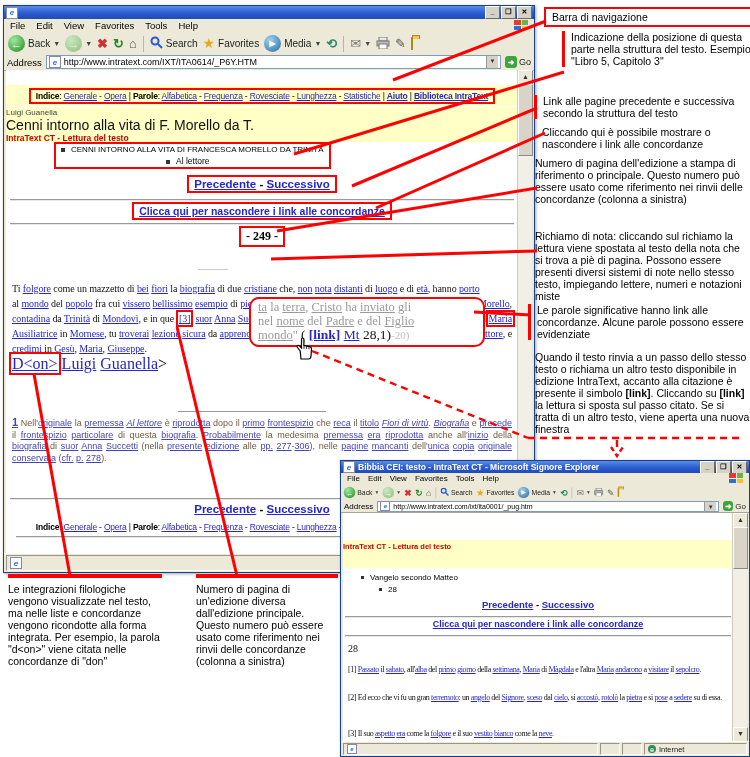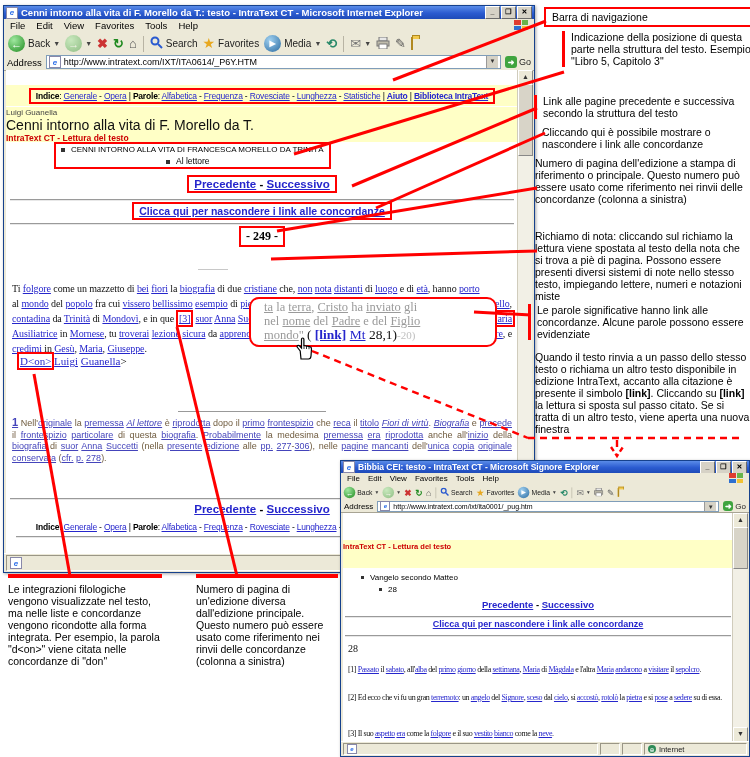--- a/index.html
+++ b/index.html
@@ -74,21 +74,21 @@
   .b{font-weight:bold}
   .i{font-style:italic}
   .headerband{position:absolute;left:0;right:0;background:#FFFFC6;}
   .serif{font-family:"Liberation Serif",serif}
   .hr{position:absolute;height:0;border-top:1px solid #9a9a9a;border-bottom:1px solid #e8e8e8}
   .pline{position:absolute;left:6px;width:500px;white-space:nowrap;font-family:"Liberation Serif",serif;font-size:10px;letter-spacing:-0.1px;color:#111;overflow:visible}
   .flexline{display:flex}
   .spacer{flex:1}
   .note-outline{outline:2px solid #FF0000;outline-offset:1px}
   .bullet{display:inline-block;width:4px;height:4px;background:#333;margin-right:6px;vertical-align:middle}
-  .popup{position:absolute;background:#fff;border:2px solid #FF0000;border-radius:10px;padding:2px 13px;
+  .popup{position:absolute;background:#fff;border:2px solid #FF0000;border-radius:10px;padding:2px 7px;
          font-family:"Liberation Serif",serif;font-size:12.5px;line-height:13.5px;color:#9a9a9a;white-space:nowrap;z-index:5}
   .popup .lk{color:#9a9a9a;text-decoration:underline}
   .cit{color:#111;font-size:13.5px}
   .cit .sym{color:#2626CC;font-weight:bold;text-decoration:underline;cursor:pointer}
   .cit .bk{color:#2626CC;text-decoration:underline;cursor:pointer}
   .faint{color:#c0c0c0;font-size:11px}
   .callout{position:absolute;font-size:10.5px;line-height:12px;color:#000;z-index:40}
   .cbox{border:2px solid #FF0000;padding:2px 6px;background:#fff}
   .cbar{border-left:3px solid #FF0000;padding-left:6px}
   .cbartop{border-top:4px solid #FF0000;padding-top:5px}
@@ -97,21 +97,20 @@
   svg.overlay{position:absolute;left:0;top:0;z-index:50;pointer-events:none}
   .hand{position:absolute;z-index:45}
   .graydash{position:absolute;height:1px;background:#c8c8c8}
 </style>
 </head>
 <body>
 
 <div class="win win1" style="left:3px;top:5px;width:530px;height:566px">
   <div class="tbar">
     <span class="ticon">e</span>
-    <span>Cenni intorno alla vita di F. Morello da T.: testo - IntraText CT - Microsoft Internet Explorer</span>
     <span class="wbtns">
       <span class="wbtn">_</span>
       <span class="wbtn">❐</span>
       <span class="wbtn">✕</span>
     </span>
   </div>
   <div class="menubar">
       <span>File</span>
       <span>Edit</span>
       <span>View</span>
@@ -265,21 +264,21 @@
       <div><a class="lk">ta</a> la <a class="lk">terra</a>, <a class="lk">Cristo</a> ha <a class="lk">inviato</a> gli</div>
       <div>nel <a class="lk">nome</a> del <a class="lk">Padre</a> e del <a class="lk">Figlio</a></div>
       <div><span><a class="lk">mondo</a>" </span><span class="cit"><span>( </span><span class="sym">[link]</span> <span class="bk">Mt</span><span> 28,1)</span></span><span class="faint">-20)</span></div>
     </div>
 
     <svg class="hand" style="left:288px;top:267px" width="20" height="24" viewBox="0 0 20 24">
       <path d="M7 22 L6.2 14 3.5 10.5 Q2.6 9.3 3.6 8.6 Q4.6 8 5.6 9 L7.5 11 7.5 2.2 Q7.5 1 8.7 1 Q9.9 1 9.9 2.2 L9.9 8.5 15.8 9.6 Q17.6 10 17.5 12 L17 19 Q16.8 22 14.5 22 Z" fill="#fff" stroke="#000" stroke-width="1.2"></path>
       <path d="M10 8.5 10 12 M12.5 9 12.5 12 M15 9.6 15 12.2" stroke="#000" stroke-width="0.8" fill="none"></path>
     </svg>
 
-    <div class="abs serif" style="top:285px;left:14px;font-size:11px">
+    <div class="abs serif" style="top:285px;left:6px;font-size:16px">
       <span class="lk note-outline">D&lt;on&gt;</span><span> <a class="lk">Luigi</a> <a class="lk">Guanella</a>&gt;</span>
     </div>
     <div class="graydash" style="top:341px;left:172px;width:148px;background:#999"></div>
 
     <div class="footnote" style="top:347px">
       <span class="lk b" style="font-size:11px">1</span>
       <span>Nell'<a class="lk">originale</a> la <a class="lk">premessa</a> <a class="lk i">Al lettore</a> è <a class="lk">riprodotta</a> dopo il <a class="lk">primo</a> <a class="lk">frontespizio</a> che <a class="lk">reca</a> il <a class="lk">titolo</a> <a class="lk i">Fiori di virtù</a>. <a class="lk i">Biografia</a> e <a class="lk">precede</a> il <a class="lk">frontespizio</a> <a class="lk">particolare</a> di questa <a class="lk">biografia</a>. <a class="lk">Probabilmente</a> la medesima <a class="lk">premessa</a> <a class="lk">era</a> <a class="lk">riprodotta</a> anche all'<a class="lk">inizio</a> della <a class="lk">biografia</a> di <a class="lk">suor</a> <a class="lk">Anna</a> <a class="lk">Succetti</a> (nella <a class="lk">presente</a> <a class="lk">edizione</a> alle <a class="lk">pp.</a> <a class="lk">277</a>-<a class="lk">306</a>), nelle <a class="lk">pagine</a> <a class="lk">mancanti</a> dell'<a class="lk">unica</a> <a class="lk">copia</a> <a class="lk">originale</a> <a class="lk">conservata</a> (<a class="lk">cfr.</a> <a class="lk">p.</a> <a class="lk">278</a>).</span>
     </div>
     <div class="hr" style="top:428px;left:4px;right:4px"></div>
 

